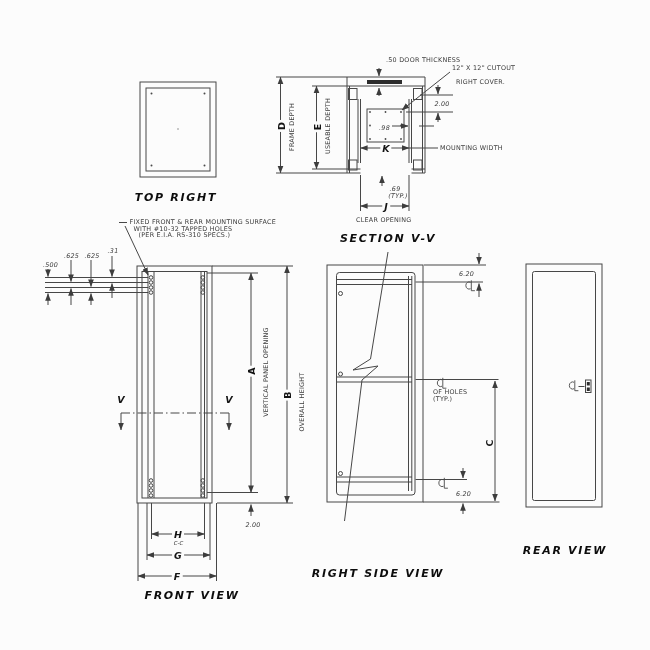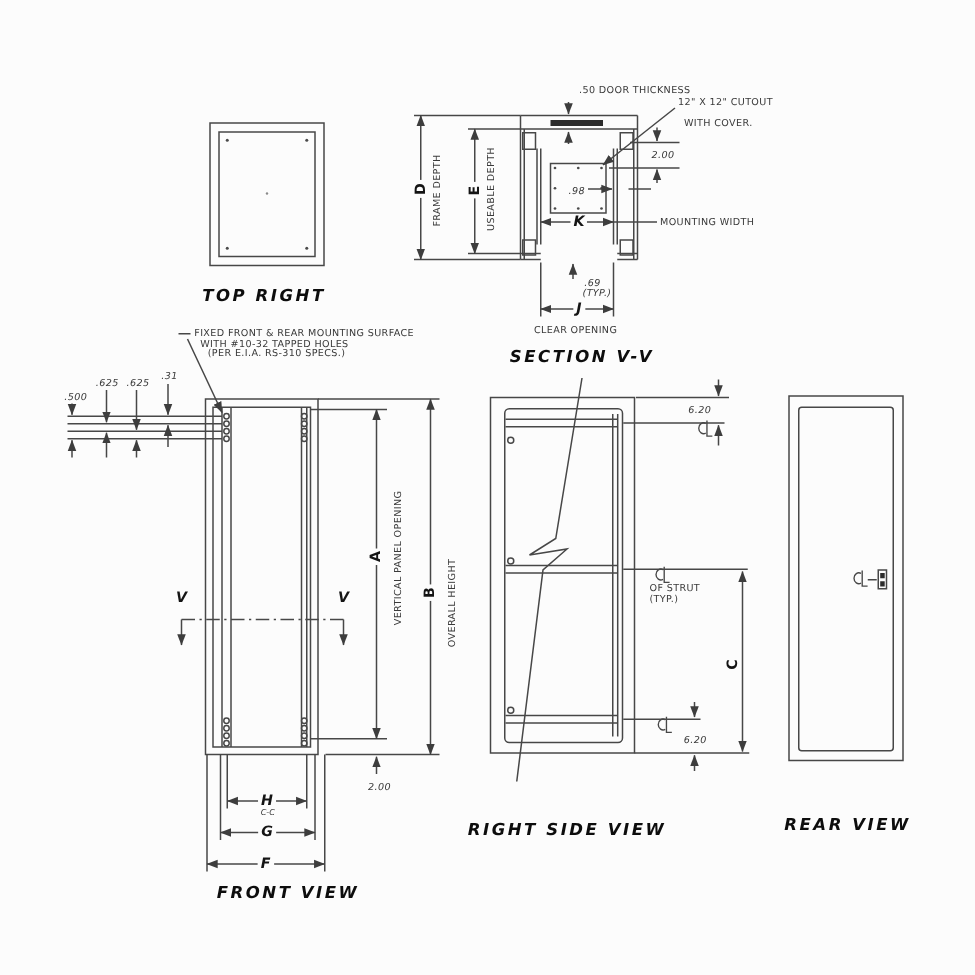--- a/index.html
+++ b/index.html
@@ -193,26 +193,26 @@
     <path d="M578.5,386.5 H584.5"></path>
     <rect x="585.5" y="380" width="5.5" height="12.5"></rect>
     <rect x="586.8" y="382" width="3" height="3.5" fill="#2c2c2c" stroke="none"></rect>
     <rect x="586.8" y="387.5" width="3" height="3.5" fill="#2c2c2c" stroke="none"></rect>
   </g>
 </svg>
 
   <div class="lb vl c" style="left:176px;top:196.5px">TOP RIGHT</div>
   <div class="lb vl c" style="left:388px;top:238px">SECTION V-V</div>
   <div class="lb vl c" style="left:192px;top:594.5px">FRONT VIEW</div>
-  <div class="lb vl c" style="left:378px;top:553px">RIGHT SIDE VIEW</div>
+  <div class="lb vl c" style="left:378px;top:573px">RIGHT SIDE VIEW</div>
   <div class="lb vl c" style="left:565px;top:549.5px">REAR VIEW</div>
 
   <div class="lb" style="left:386px;top:57px">.50 DOOR THICKNESS</div>
   <div class="lb" style="left:452px;top:65px">12" X 12" CUTOUT</div>
-  <div class="lb" style="left:456px;top:78.5px">WITH COVER.</div>
+  <div class="lb" style="left:456px;top:78.5px">RIGHT COVER.</div>
   <div class="lb c bg" style="left:442px;top:103.5px">2.00</div>
   <div class="lb c bg" style="left:384.5px;top:128px">.98</div>
   <div class="lb dimL c" style="left:386px;top:148px">K</div>
   <div class="lb" style="left:440px;top:144.5px">MOUNTING WIDTH</div>
   <div class="lb c" style="left:395px;top:189px">.69</div>
   <div class="lb c" style="left:398px;top:195.5px">(TYP.)</div>
   <div class="lb dimL c" style="left:386px;top:205.5px">J</div>
   <div class="lb" style="left:356px;top:216.5px">CLEAR OPENING</div>
   <div class="lb dimL r" style="left:281px;top:126px">D</div>
   <div class="lb r" style="left:291.5px;top:126.5px">FRAME DEPTH</div>
@@ -232,18 +232,18 @@
   <div class="lb r" style="left:266px;top:372px">VERTICAL PANEL OPENING</div>
   <div class="lb dimL r" style="left:287px;top:395px">B</div>
   <div class="lb r" style="left:302px;top:401.5px">OVERALL HEIGHT</div>
   <div class="lb c" style="left:253px;top:524.5px">2.00</div>
   <div class="lb dimL c" style="left:178px;top:534px">H</div>
   <div class="lb tiny c bg" style="left:178.5px;top:542.5px">C-C</div>
   <div class="lb dimL c" style="left:178px;top:555px">G</div>
   <div class="lb dimL c" style="left:177px;top:576px">F</div>
 
   <div class="lb c bg" style="left:466.5px;top:273.5px">6.20</div>
-  <div class="lb" style="left:433px;top:388.5px">OF STRUT</div>
+  <div class="lb" style="left:433px;top:388.5px">OF HOLES</div>
   <div class="lb" style="left:433px;top:395.5px">(TYP.)</div>
   <div class="lb dimL r" style="left:489px;top:443px">C</div>
   <div class="lb c bg" style="left:463.5px;top:494px">6.20</div>
 
 </div>
 
 </body></html>

